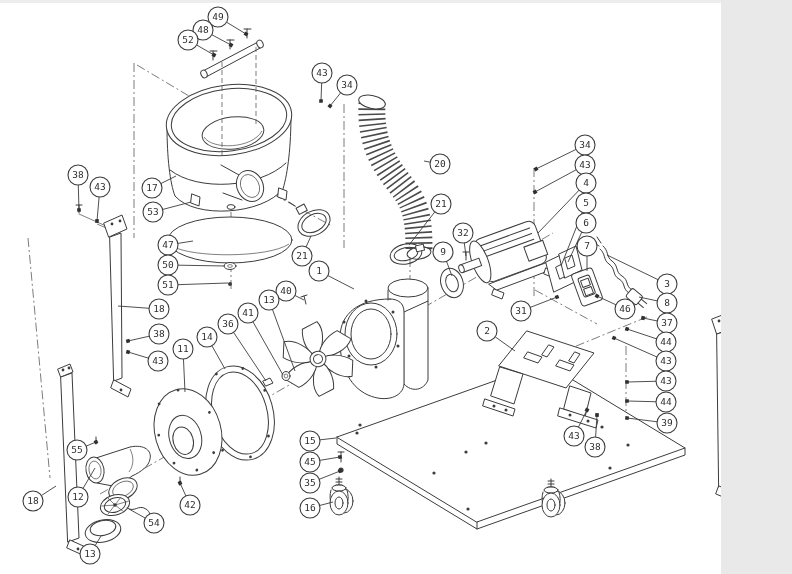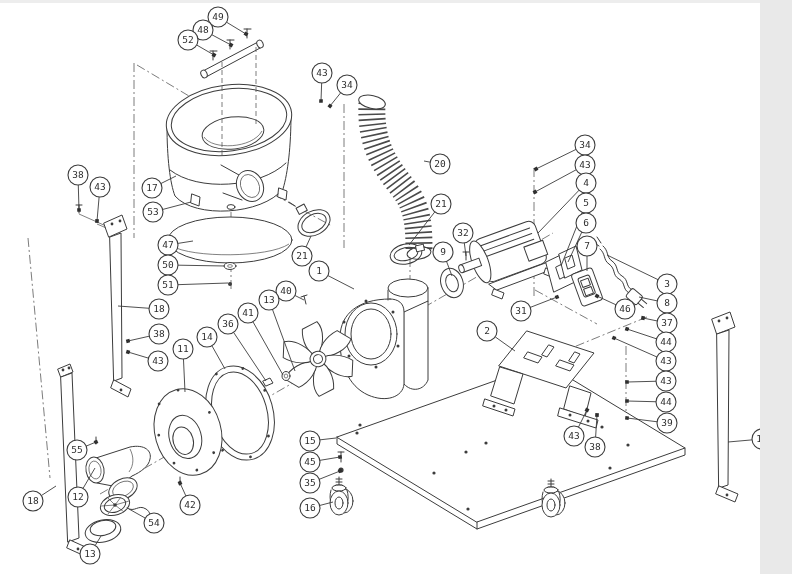--- a/index.html
+++ b/index.html
@@ -1,17 +1,17 @@
 <!DOCTYPE html>
 <html><head>
 <meta charset="utf-8">
 <style>
   html,body{margin:0;padding:0;background:#e9e9e9;}
   .page{position:relative;width:721px;height:574px;background:#ffffff;overflow:hidden;
-        font-family:"DejaVu Sans Mono","Liberation Mono",monospace;padding-left:39px;}
+        font-family:"DejaVu Sans Mono","Liberation Mono",monospace;}
   .page-top-edge{position:absolute;left:0;top:0;width:792px;height:3px;background:#ededed;}
   svg{position:absolute;left:0;top:0;}
   .part{fill:#ffffff;stroke:#3c3c3c;stroke-width:1;stroke-linejoin:round;stroke-linecap:round;}
   .pline{fill:none;stroke:#3c3c3c;stroke-width:1;stroke-linecap:round;}
   .pthin{fill:none;stroke:#4a4a4a;stroke-width:.7;}
   .pdot{fill:#3c3c3c;stroke:none;}
   .axis{fill:none;stroke:#5a5a5a;stroke-width:.8;stroke-dasharray:9 3 2 3;}
   .boltdash{fill:none;stroke:#5a5a5a;stroke-width:.8;stroke-dasharray:5 3;}
   .callout-circle{fill:#ffffff;stroke:#3c3c3c;stroke-width:1.1;}
   .callout-text{font-family:"DejaVu Sans Mono","Liberation Mono",monospace;font-size:9.5px;fill:#2e2e2e;}

